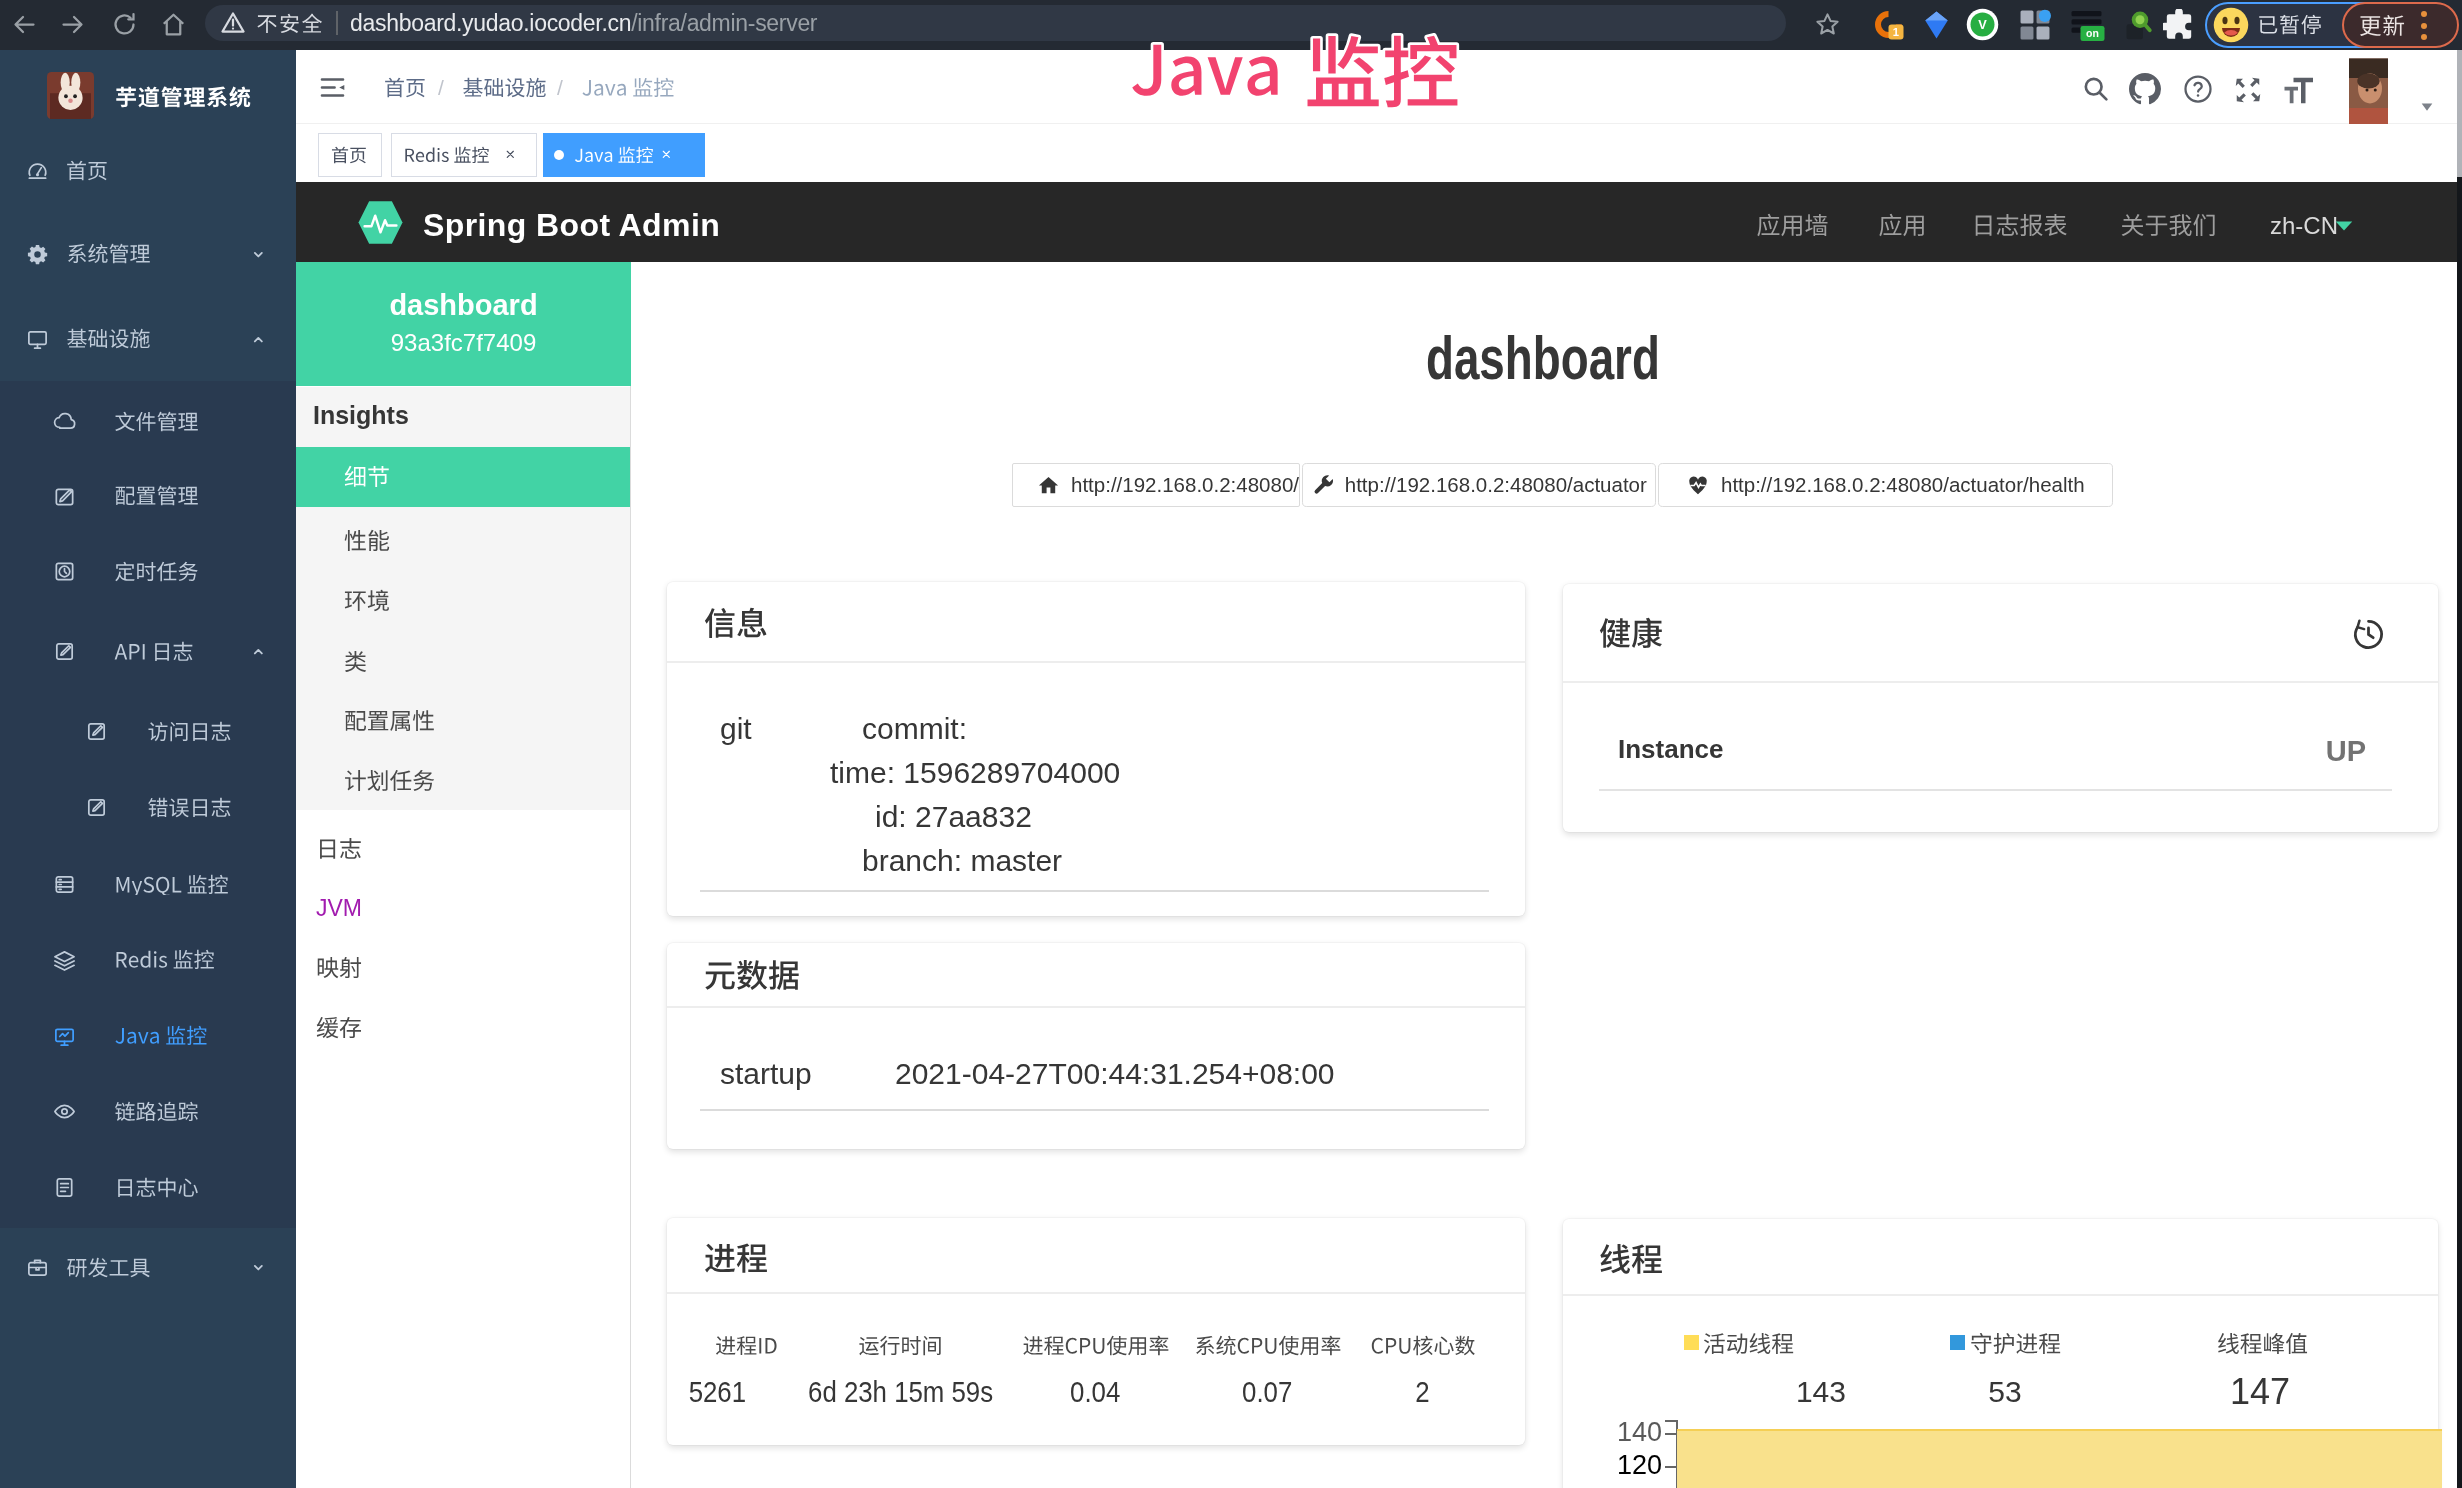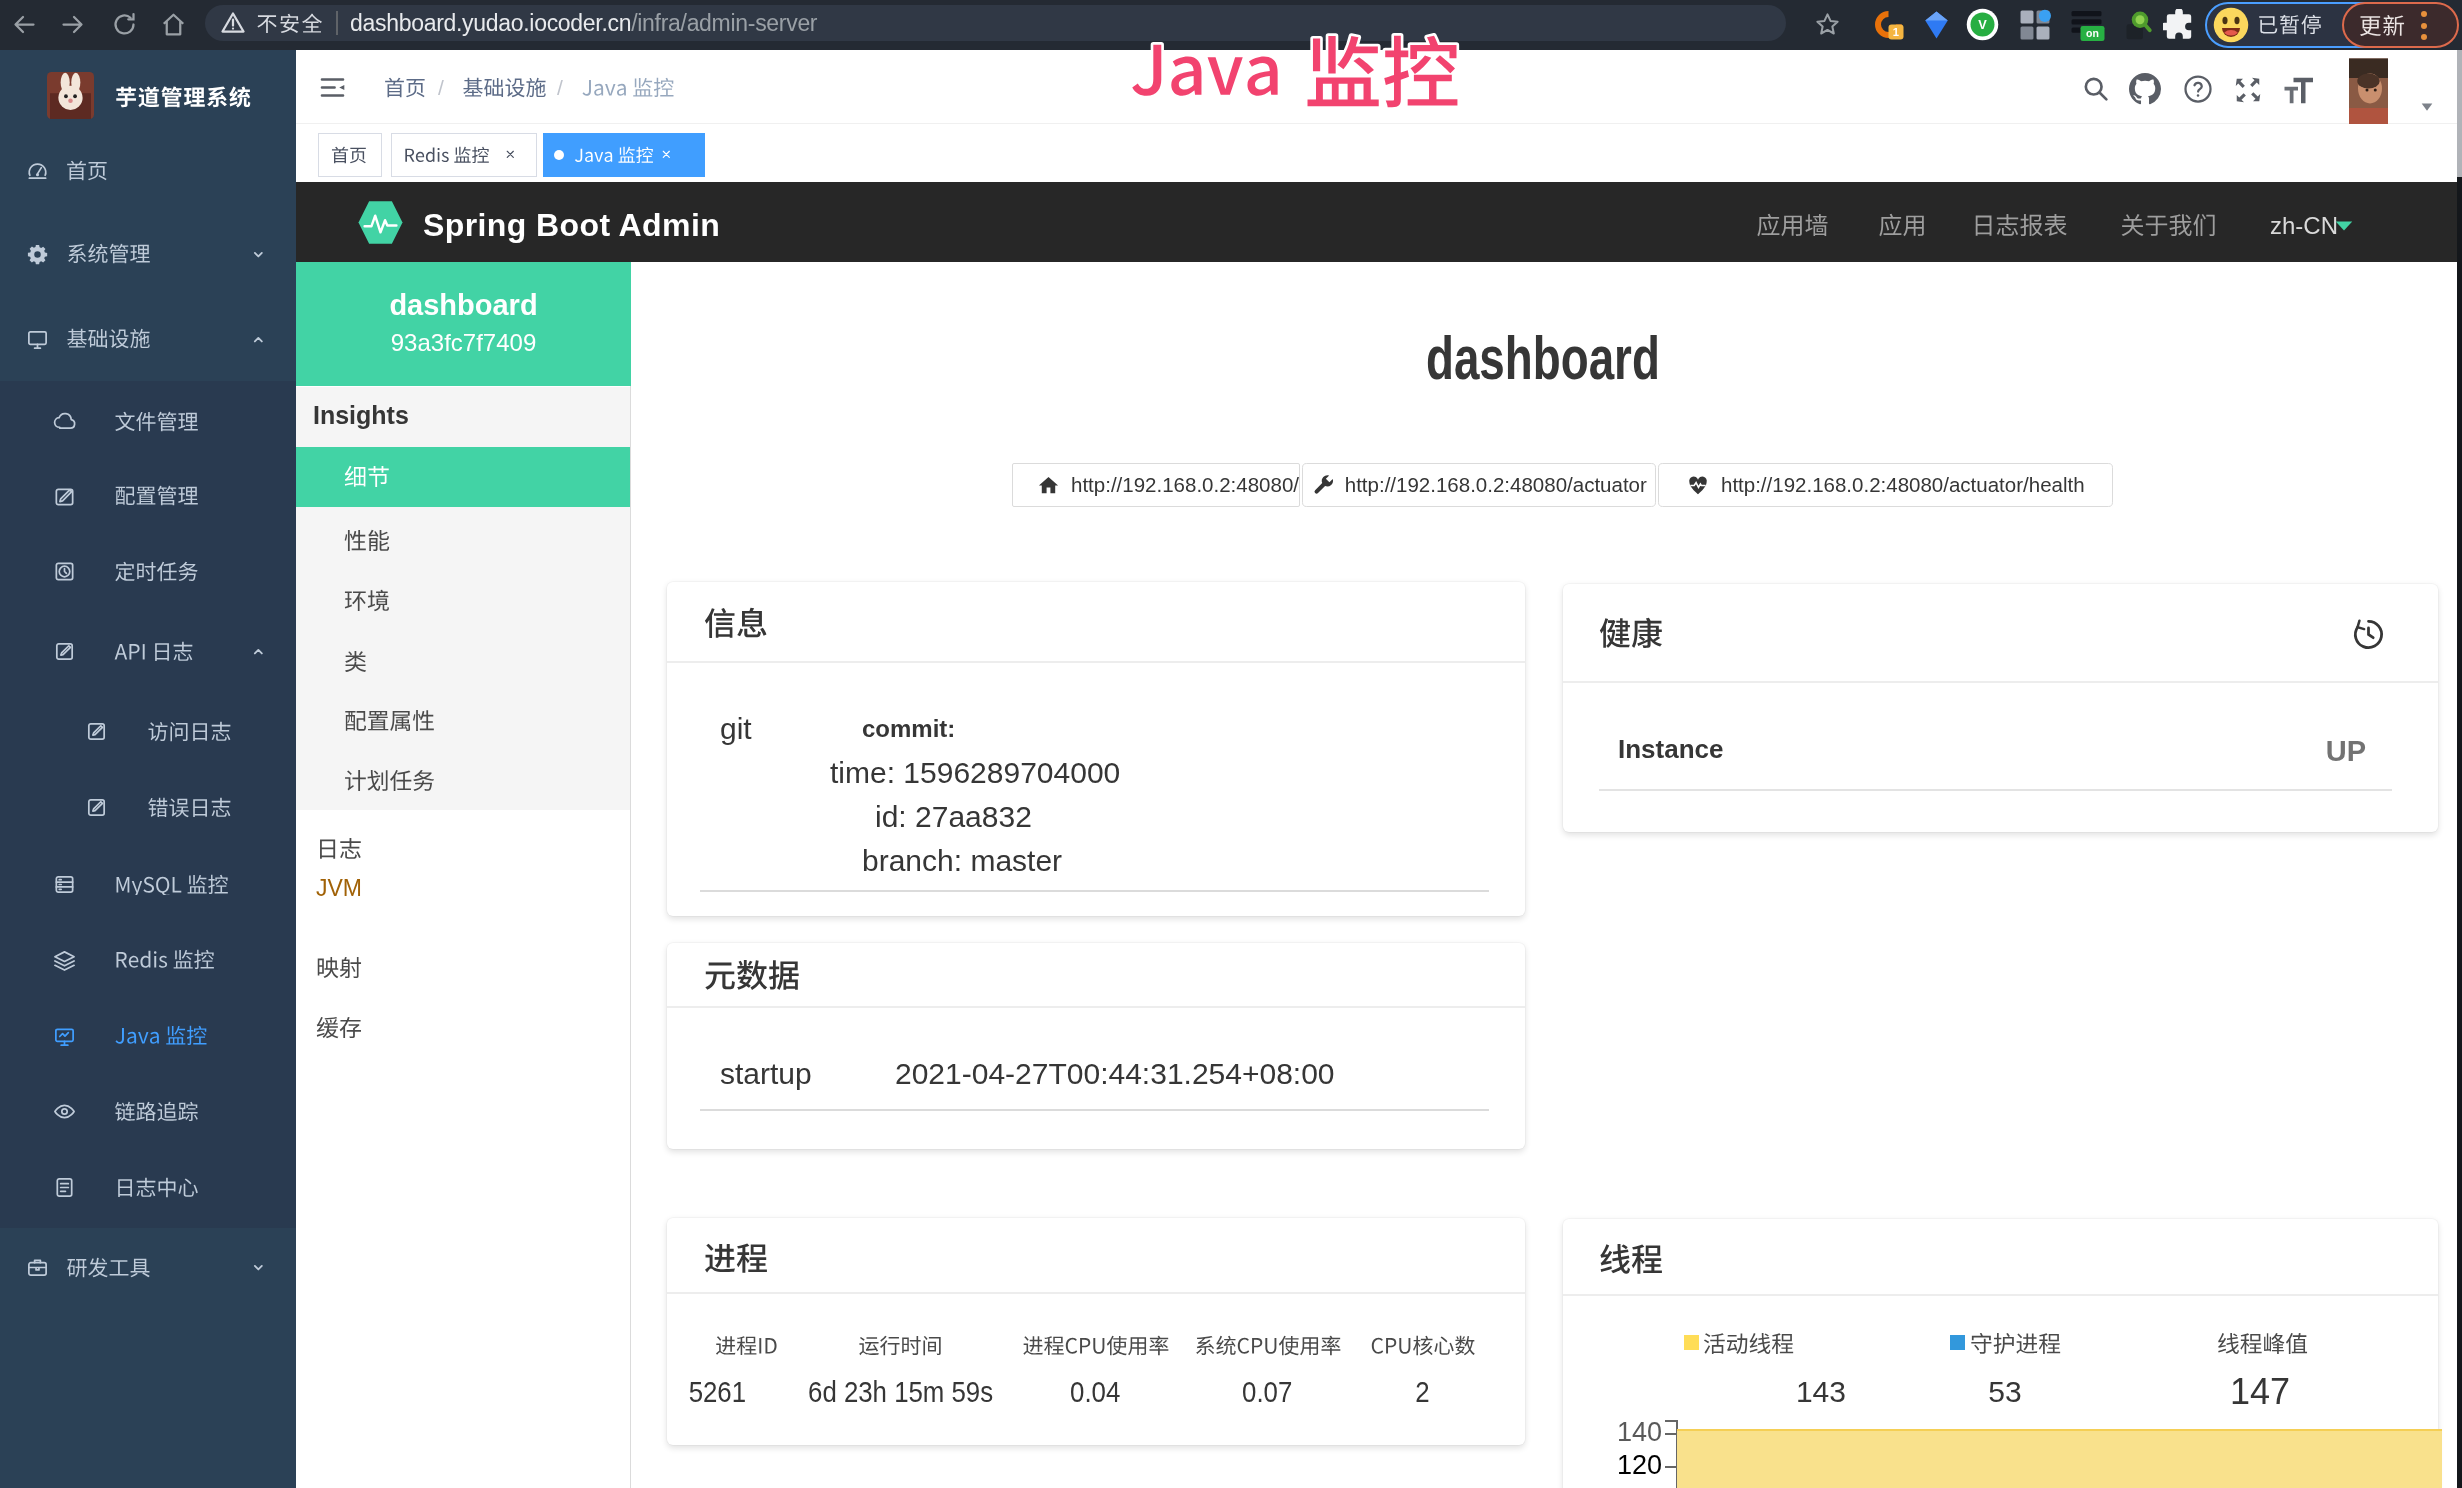--- a/index.html
+++ b/index.html
@@ -581,21 +581,21 @@
       </svg>
     </div>
     <div class="abs" style="left:316px;top:837px">
       <svg width="46" height="23" viewBox="0 -880 2000 1000" fill="#4a4a4a">
         <g transform="scale(1,-1)">
           <path transform="translate(0,0)" d="M253 352H752V71H253ZM253 426V697H752V426ZM176 772V-69H253V-4H752V-64H832V772Z"></path>
           <path transform="translate(1000,0)" d="M270 256V38C270 -44 301 -66 416 -66C440 -66 618 -66 644 -66C741 -66 765 -33 776 98C755 103 724 113 707 126C702 19 693 2 639 2C600 2 450 2 420 2C356 2 345 9 345 39V256ZM378 316C460 268 556 194 601 143L656 194C608 246 510 315 430 361ZM744 232C794 147 850 33 873 -36L946 -5C921 62 862 174 812 257ZM150 247C130 169 95 68 50 5L117 -30C162 36 196 143 217 224ZM459 840V696H56V624H459V454H121V383H886V454H537V624H947V696H537V840Z"></path>
         </g>
       </svg>
     </div>
-    <div class="abs" style="left:316px;top:872px;font-size:23px;color:#a16207;font-weight:400;white-space:nowrap;line-height:33px">JVM</div>
+    <div class="abs" style="left:316px;top:892px;font-size:23px;color:#a21caf;font-weight:400;white-space:nowrap;line-height:33px">JVM</div>
     <div class="abs" style="left:316px;top:956px">
       <svg width="46" height="23" viewBox="0 -880 2000 1000" fill="#4a4a4a">
         <g transform="scale(1,-1)">
           <path transform="translate(0,0)" d="M630 835V680H438V349H371V280H614C586 159 513 54 326 -22C342 -35 363 -62 373 -78C553 -3 635 102 672 221C721 81 801 -24 920 -83C931 -64 952 -36 969 -22C846 30 764 139 721 280H966V349H908V680H699V835ZM506 349V611H630V454C630 418 629 383 625 349ZM838 349H695C698 383 699 418 699 454V611H838ZM270 410V178H145V410ZM270 476H145V699H270ZM76 767V28H145V110H340V767Z"></path>
           <path transform="translate(1000,0)" d="M533 421C583 349 632 250 650 185L714 214C693 279 644 375 591 447ZM191 529H390V446H191ZM191 586V668H390V586ZM191 390H390V305H191ZM52 305V238H307C237 148 136 70 31 20C46 8 72 -20 82 -34C197 29 310 124 388 238H390V4C390 -10 385 -15 370 -15C355 -16 307 -17 256 -15C265 -33 276 -63 280 -81C350 -81 396 -79 424 -69C450 -57 460 -36 460 4V728H298C311 758 327 795 340 830L263 841C256 808 242 763 228 728H123V305ZM778 836V609H498V537H778V14C778 -4 771 -8 753 -9C737 -10 681 -10 619 -8C630 -28 641 -60 645 -79C727 -80 777 -78 807 -65C837 -54 849 -33 849 14V537H958V609H849V836Z"></path>
         </g>
       </svg>
     </div>
     <div class="abs" style="left:316px;top:1016px">
       <svg width="46" height="23" viewBox="0 -880 2000 1000" fill="#4a4a4a">
@@ -629,21 +629,21 @@
     <div class="abs" style="left:704px;top:607px">
       <svg width="64" height="32" viewBox="0 -880 2000 1000" fill="#363636">
         <g transform="scale(1,-1)">
           <path transform="translate(0,0)" d="M383 536V460H877V536ZM383 393V317H877V393ZM369 245V-83H450V-48H804V-80H888V245ZM450 29V168H804V29ZM540 814C566 774 594 720 609 683H311V605H953V683H624L694 714C680 750 649 804 621 845ZM247 840C198 693 116 547 28 451C44 430 70 381 79 360C108 393 137 431 164 473V-87H251V625C282 687 309 751 331 815Z"></path>
           <path transform="translate(1000,0)" d="M279 545H714V479H279ZM279 410H714V343H279ZM279 679H714V615H279ZM258 204V52C258 -40 291 -67 418 -67C444 -67 604 -67 631 -67C735 -67 764 -35 776 99C750 104 710 117 689 133C684 34 676 20 625 20C587 20 454 20 425 20C364 20 353 24 353 53V204ZM754 194C799 129 845 41 862 -16L951 23C934 81 884 166 838 229ZM138 212C115 147 77 61 39 5L126 -36C161 22 196 112 221 177ZM417 239C466 192 521 125 544 80L622 127C598 168 547 227 500 270H810V753H521C535 778 552 808 566 838L453 855C447 826 433 786 421 753H188V270H471Z"></path>
         </g>
       </svg>
     </div>
     <div class="abs" style="left:667px;top:661px;width:858px;height:1.5px;background:#ededed"></div>
     <div class="abs" style="left:720px;top:707px;font-size:30px;color:#363636;font-weight:400;white-space:nowrap;line-height:44px">git</div>
-    <div class="abs" style="left:862px;top:707px;font-size:24px;color:#363636;font-weight:700;white-space:nowrap;line-height:44px">commit:</div>
+    <div class="abs" style="left:862px;top:707px;font-size:30px;color:#363636;font-weight:400;white-space:nowrap;line-height:44px">commit:</div>
     <div class="abs" style="left:830px;top:751px;font-size:30px;color:#363636;font-weight:400;white-space:nowrap;line-height:44px">time: 1596289704000</div>
     <div class="abs" style="left:875px;top:795px;font-size:30px;color:#363636;font-weight:400;white-space:nowrap;line-height:44px">id: 27aa832</div>
     <div class="abs" style="left:862px;top:839px;font-size:30px;color:#363636;font-weight:400;white-space:nowrap;line-height:44px">branch: master</div>
     <div class="abs" style="left:700px;top:890px;width:789px;height:1.5px;background:#dbdbdb"></div>
     <div class="abs" style="left:1563px;top:584px;width:875px;height:248px;background:#fff;border-radius:6px;box-shadow:0 2.3px 6px rgba(10,10,10,.12),0 0 0 0.8px rgba(10,10,10,.03)"></div>
     <div class="abs" style="left:1599px;top:617px">
       <svg width="64" height="32" viewBox="0 -880 2000 1000" fill="#363636">
         <g transform="scale(1,-1)">
           <path transform="translate(0,0)" d="M199 843C162 699 101 556 27 462C42 438 66 385 72 362C94 390 114 421 134 455V-82H217V624C243 688 266 754 284 819ZM539 765V697H658V632H496V561H658V492H539V424H658V360H527V288H658V223H504V148H658V40H737V148H939V223H737V288H910V360H737V424H899V561H966V632H899V765H737V839H658V765ZM737 561H826V492H737ZM737 632V697H826V632ZM289 381C289 389 303 399 318 408H421C411 326 396 255 375 195C355 231 337 275 323 327L256 303C278 224 306 161 339 111C308 53 269 8 221 -25C239 -36 271 -66 284 -83C327 -52 364 -10 395 44C490 -48 613 -69 757 -69H937C941 -45 954 -6 967 13C922 12 797 12 762 12C634 13 518 31 432 119C469 211 494 327 507 473L457 484L442 482H386C430 559 476 654 514 751L459 787L433 776H282V694H402C369 611 329 536 315 513C296 481 269 454 252 449C263 432 282 398 289 381Z"></path>
           <path transform="translate(1000,0)" d="M243 231C292 200 356 156 388 128L442 186C408 213 342 255 294 283ZM779 416V350H612V416ZM779 484H612V544H779ZM465 830C477 809 491 785 503 761H115V467C115 319 108 113 27 -31C48 -40 87 -66 104 -82C191 71 205 307 205 467V677H516V610H272V544H516V484H227V416H516V350H262V284H516V178C397 131 273 82 194 54L230 -24L516 103V15C516 -1 510 -7 492 -7C475 -8 414 -9 357 -6C370 -28 383 -62 388 -85C471 -85 526 -85 563 -72C598 -59 612 -38 612 14V147C686 59 789 -6 912 -40C924 -17 949 17 968 35C886 52 812 83 751 123C803 150 862 185 913 220L843 276C805 244 743 201 691 170C659 199 632 232 612 268V284H869V410H963V491H869V610H612V677H952V761H613C598 791 578 826 559 854Z"></path>

